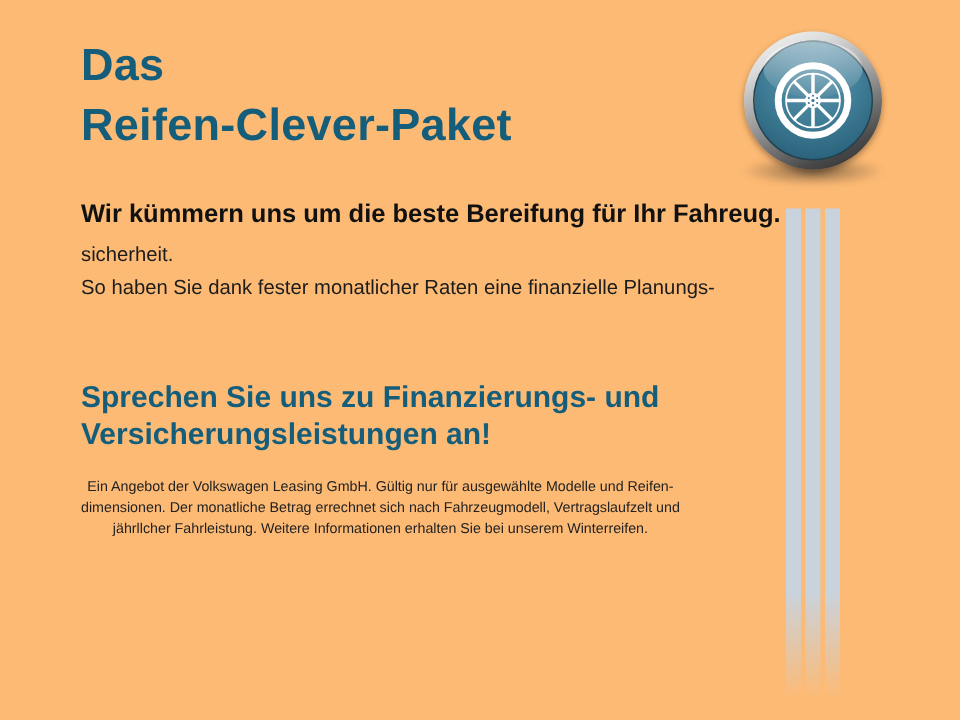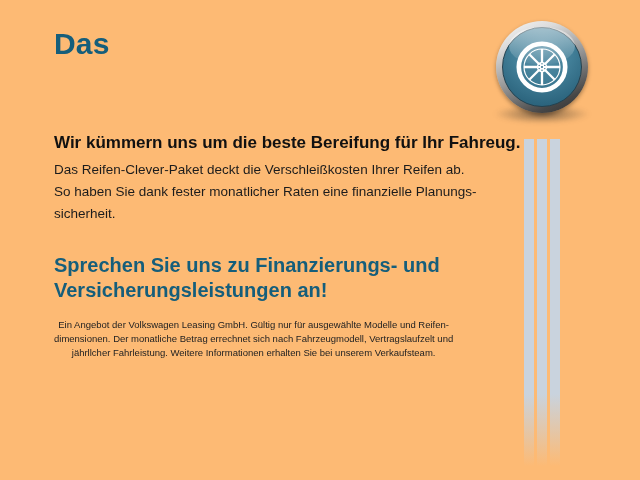--- a/index.html
+++ b/index.html
@@ -66,39 +66,39 @@
     background:linear-gradient(to bottom,#c9d3de 0%,#c9d3de 78%,rgba(201,211,222,0) 100%);
   }
 </style>
 </head>
 <body>
 
 <div class="canvas">
 
   <div class="headline">
     <div>Das</div>
+    <div>Reifen-Clever-Paket</div>
   </div>
 
   <div class="subheadline">Wir kümmern uns um die beste Bereifung für Ihr Fahreug.</div>
 
   <div class="body-copy">
-    <div>Das Reifen-Clever-Paket deckt die Verschleißkosten Ihrer Reifen ab.</div>
+    <div>sicherheit.</div>
     <div>So haben Sie dank fester monatlicher Raten eine finanzielle Planungs-</div>
-    <div>sicherheit.</div>
   </div>
 
   <div class="cta-headline">
     <div>Sprechen Sie uns zu Finanzierungs- und</div>
     <div>Versicherungsleistungen an!</div>
   </div>
 
   <div class="legal">
     <div>Ein Angebot der Volkswagen Leasing GmbH. Gültig nur für ausgewählte Modelle und Reifen-</div>
     <div>dimensionen. Der monatliche Betrag errechnet sich nach Fahrzeugmodell, Vertragslaufzelt und</div>
-    <div>jährllcher Fahrleistung. Weitere Informationen erhalten Sie bei unserem Verkaufsteam.</div>
+    <div>jährllcher Fahrleistung. Weitere Informationen erhalten Sie bei unserem Winterreifen.</div>
   </div>
 
   <div class="badge-shadow"></div>
 
   <div class="badge">
     <div class="badge-inner"></div>
     <svg viewBox="0 0 100 100" aria-hidden="true">
       <g stroke="#ffffff" fill="none">
         <circle cx="50" cy="50" r="40" stroke-width="8"></circle>
         <circle cx="50" cy="50" r="31" stroke-width="2"></circle>

